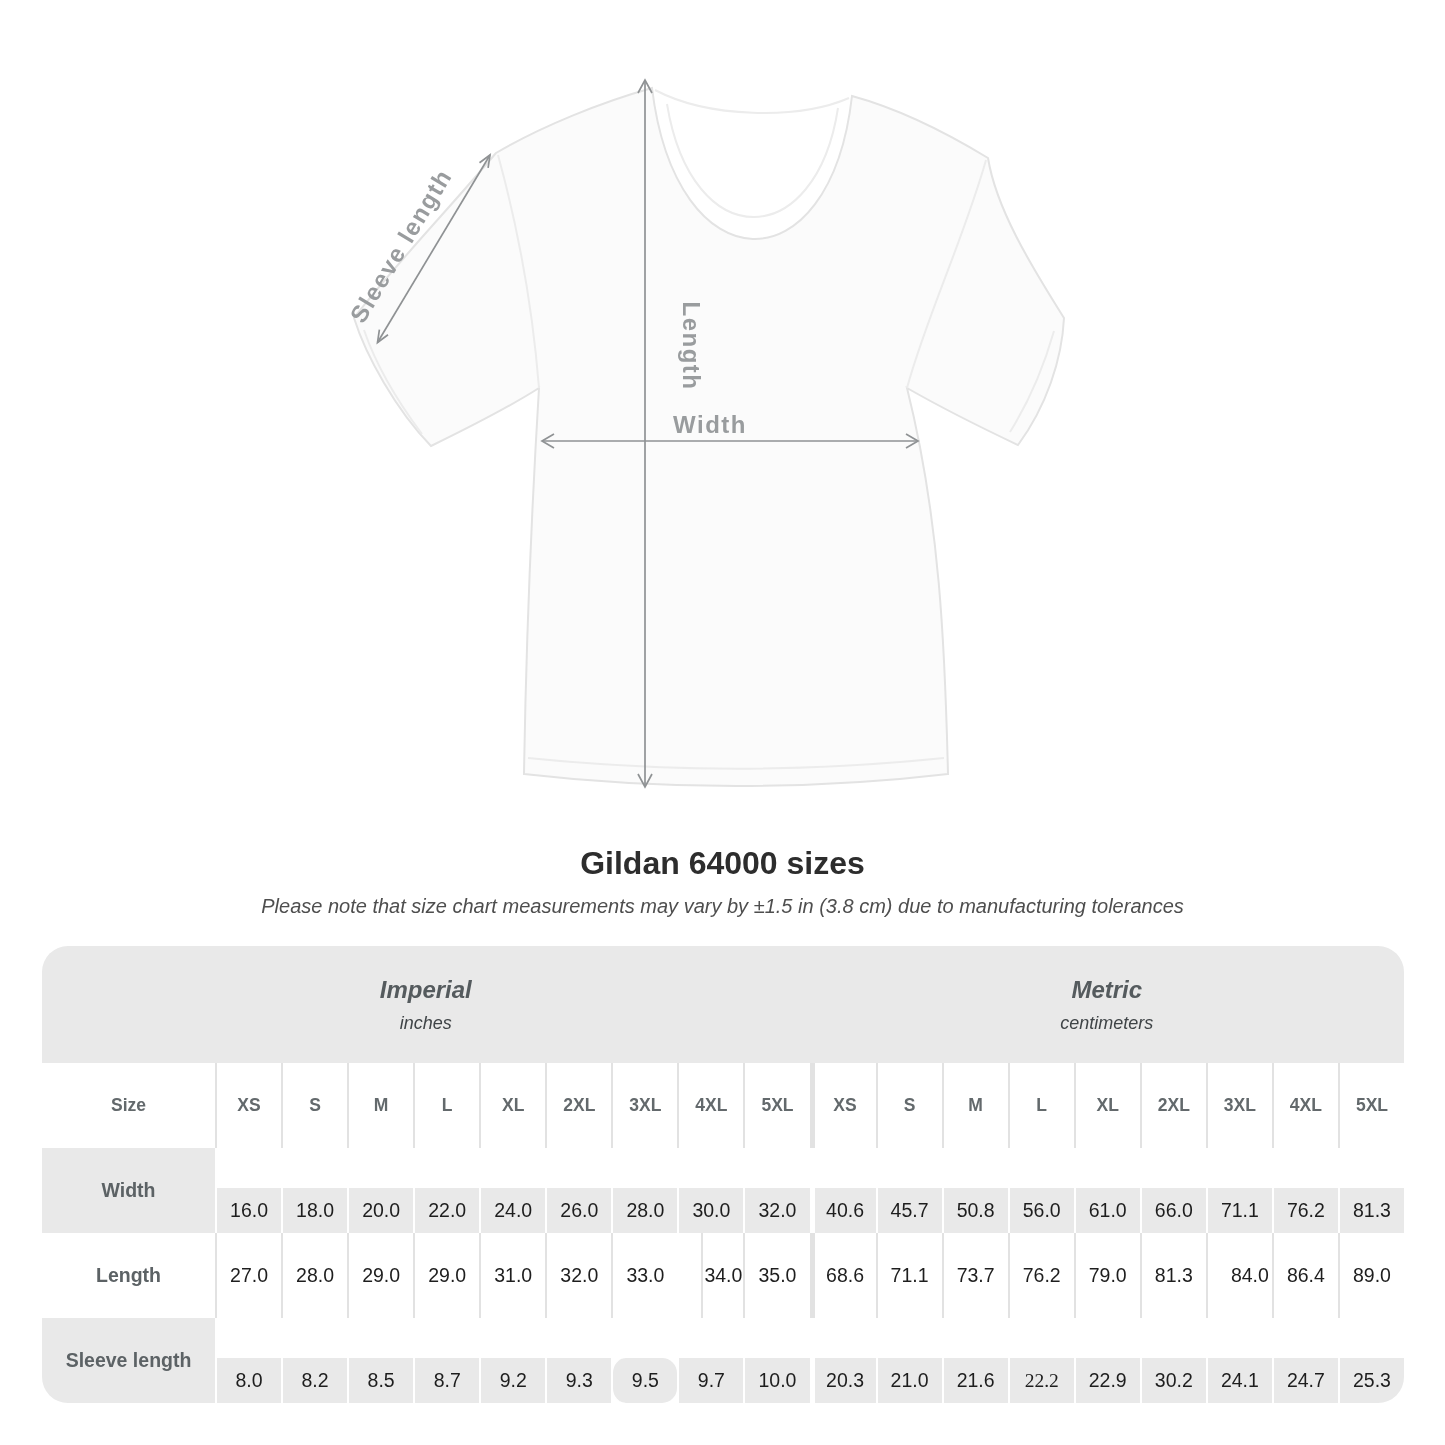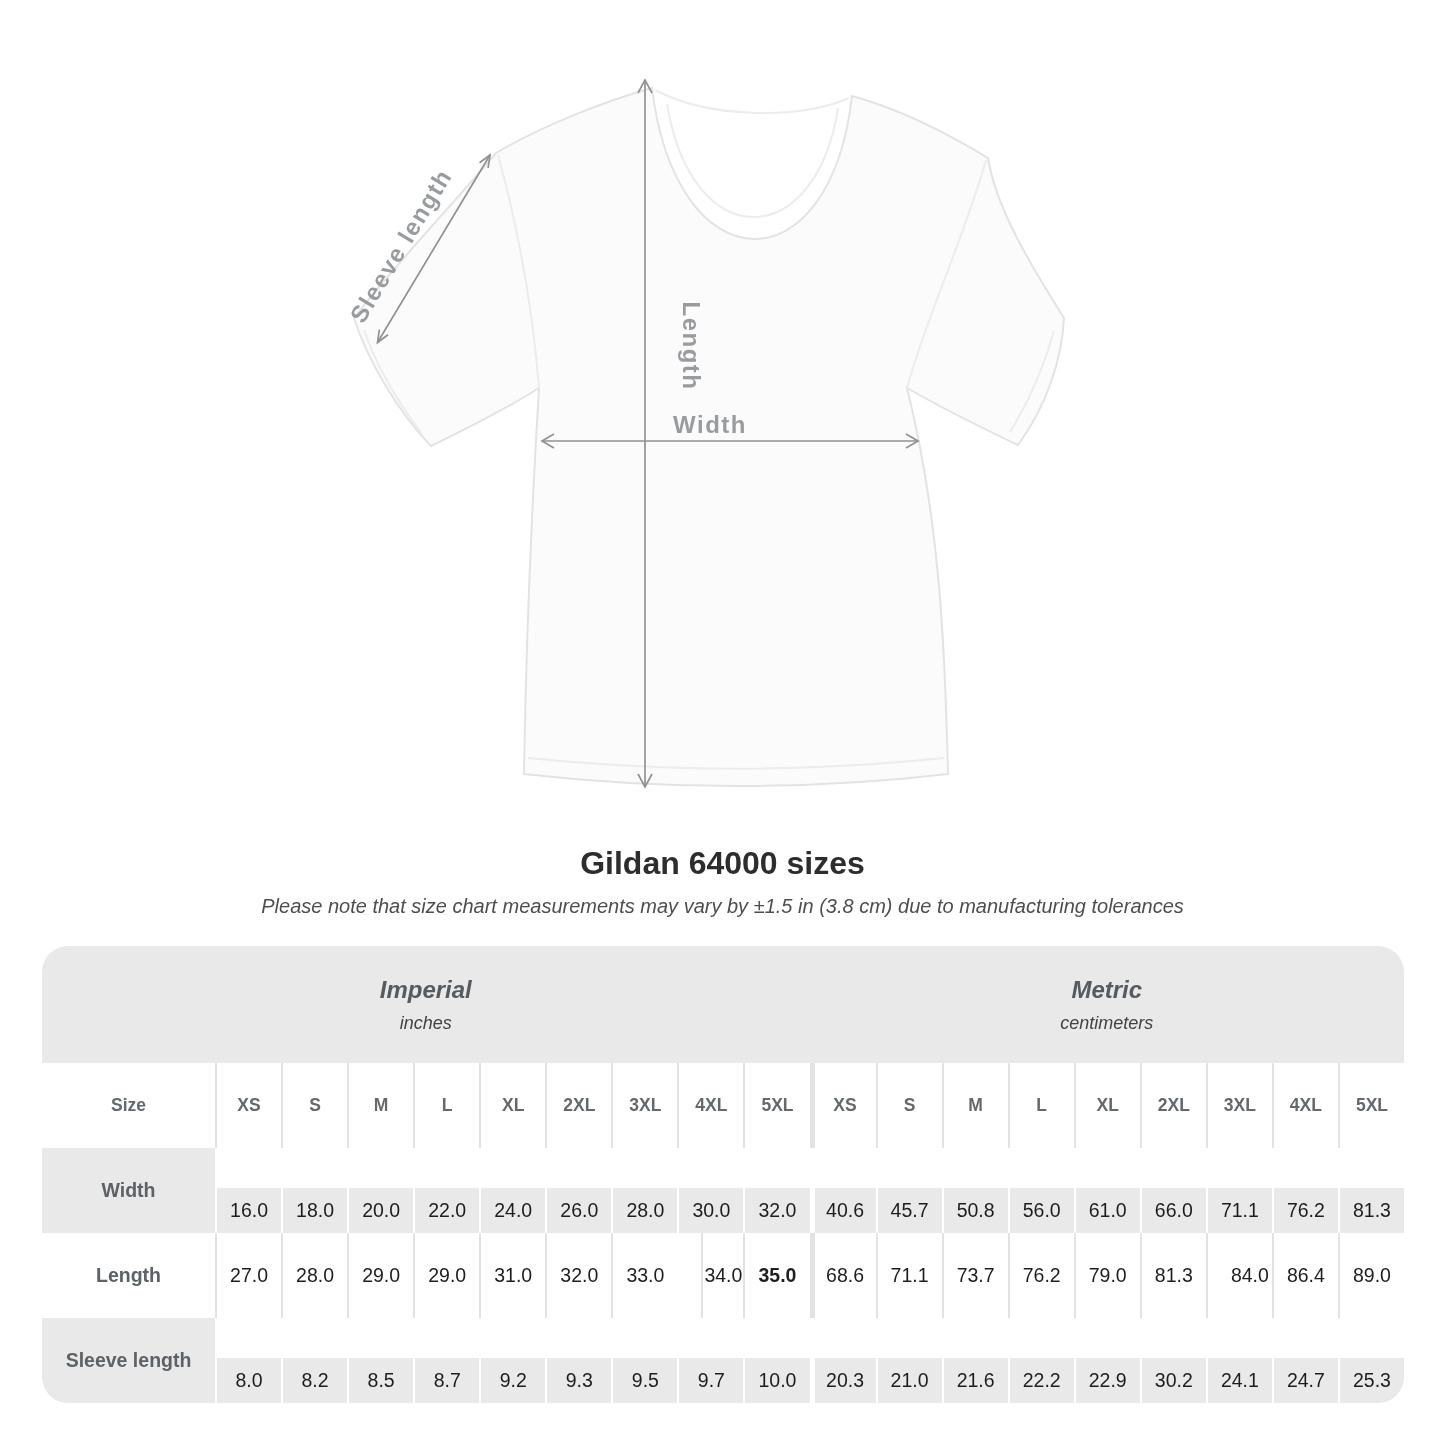--- a/index.html
+++ b/index.html
@@ -156,44 +156,44 @@
       <div class="cell value gray sep-white" style="grid-area: 3 / 19;">81.3</div>
       <div class="cell row-label white" style="grid-area: 4 / 1;">Length</div>
       <div class="cell value white sep-light" style="grid-area: 4 / 2;">27.0</div>
       <div class="cell value white sep-light" style="grid-area: 4 / 3;">28.0</div>
       <div class="cell value white sep-light" style="grid-area: 4 / 4;">29.0</div>
       <div class="cell value white sep-light" style="grid-area: 4 / 5;">29.0</div>
       <div class="cell value white sep-light" style="grid-area: 4 / 6;">31.0</div>
       <div class="cell value white sep-light" style="grid-area: 4 / 7;">32.0</div>
       <div class="cell value white sep-light" style="grid-area: 4 / 8;">33.0</div>
       <div class="cell value white sep-light" style="grid-area: 4 / 9; margin-left: 24px;">34.0</div>
-      <div class="cell value white sep-light" style="grid-area: 4 / 10; font-weight: bold;">35.0</div>
+      <div class="cell value white sep-light" style="grid-area: 4 / 10;">35.0</div>
       <div class="cell value white sep-light wide" style="grid-area: 4 / 11;">68.6</div>
       <div class="cell value white sep-light" style="grid-area: 4 / 12;">71.1</div>
       <div class="cell value white sep-light" style="grid-area: 4 / 13;">73.7</div>
       <div class="cell value white sep-light" style="grid-area: 4 / 14;">76.2</div>
       <div class="cell value white sep-light" style="grid-area: 4 / 15;">79.0</div>
       <div class="cell value white sep-light" style="grid-area: 4 / 16;">81.3</div>
       <div class="cell value white sep-light" style="grid-area: 4 / 17; padding-left: 20px;">84.0</div>
       <div class="cell value white sep-light" style="grid-area: 4 / 18;">86.4</div>
       <div class="cell value white sep-light" style="grid-area: 4 / 19;">89.0</div>
       <div class="cell row-label gray" style="grid-area: 5 / 1;">Sleeve length</div>
       <div class="cell value gray sep-white" style="grid-area: 5 / 2;">8.0</div>
       <div class="cell value gray sep-white" style="grid-area: 5 / 3;">8.2</div>
       <div class="cell value gray sep-white" style="grid-area: 5 / 4;">8.5</div>
       <div class="cell value gray sep-white" style="grid-area: 5 / 5;">8.7</div>
       <div class="cell value gray sep-white" style="grid-area: 5 / 6;">9.2</div>
       <div class="cell value gray sep-white" style="grid-area: 5 / 7;">9.3</div>
-      <div class="cell value gray sep-white" style="grid-area: 5 / 8;">9.5</div>
+      <div class="cell value gray sep-white" style="grid-area: 5 / 8; border-radius: 15px;">9.5</div>
       <div class="cell value gray sep-white" style="grid-area: 5 / 9;">9.7</div>
       <div class="cell value gray sep-white" style="grid-area: 5 / 10;">10.0</div>
       <div class="cell value gray sep-white wide" style="grid-area: 5 / 11;">20.3</div>
       <div class="cell value gray sep-white" style="grid-area: 5 / 12;">21.0</div>
       <div class="cell value gray sep-white" style="grid-area: 5 / 13;">21.6</div>
-      <div class="cell value gray sep-white" style="grid-area: 5 / 14;">22.2</div>
+      <div class="cell value gray sep-white" style="grid-area: 5 / 14; font-family: Liberation Serif, serif;">22.2</div>
       <div class="cell value gray sep-white" style="grid-area: 5 / 15;">22.9</div>
       <div class="cell value gray sep-white" style="grid-area: 5 / 16;">30.2</div>
       <div class="cell value gray sep-white" style="grid-area: 5 / 17;">24.1</div>
       <div class="cell value gray sep-white" style="grid-area: 5 / 18;">24.7</div>
       <div class="cell value gray sep-white" style="grid-area: 5 / 19;">25.3</div>
     </div>
 
 </div>
 
 </body></html>

